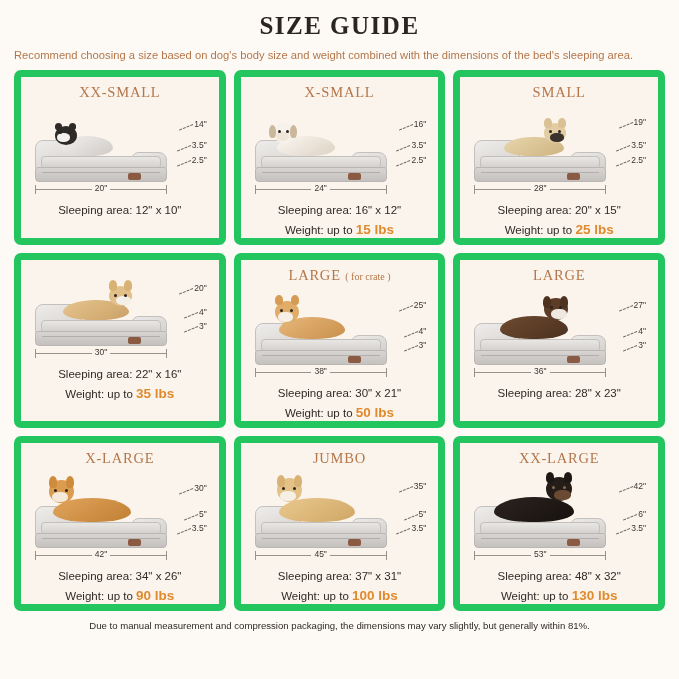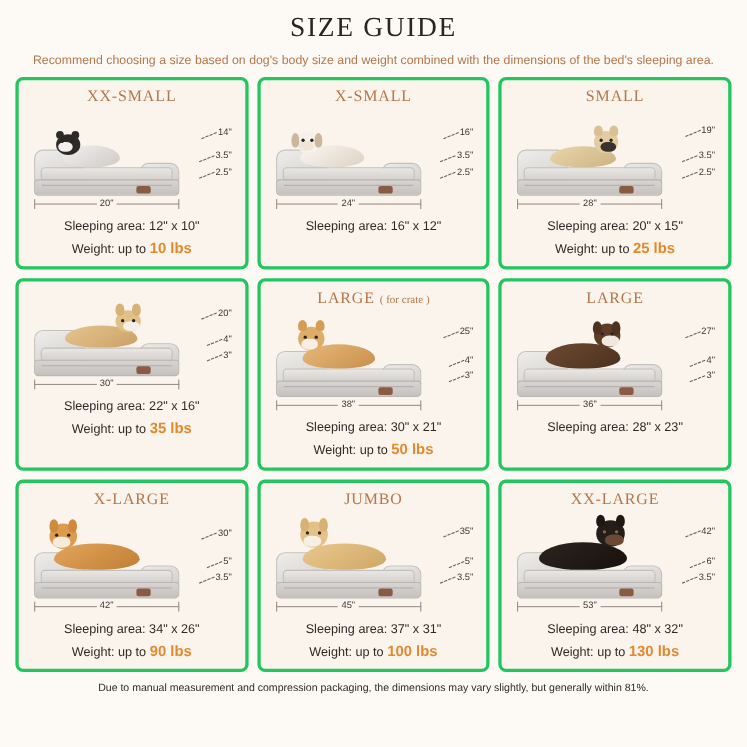--- a/index.html
+++ b/index.html
@@ -16,38 +16,38 @@
     background: #fdfaf6;
     padding: 0 14px;
   }
   .title {
     text-align: center;
     font-family: "Liberation Serif", serif;
     font-size: 25px;
     letter-spacing: 1.5px;
     color: #2a2522;
     padding-top: 12px;
-    font-weight: 400;
+    font-weight: 700;
   }
   .subtitle {
-    text-align: center;
+    text-align: left;
     font-size: 11.2px;
     color: #b4764a;
     margin-top: 9px;
     margin-bottom: 9px;
     letter-spacing: 0.02px;
   }
   .grid {
     display: grid;
     grid-template-columns: repeat(3, 1fr);
     gap: 8px 8px;
   }
   .card {
     background: #fbf4ec;
-    border: 3px solid #22c55e;
+    border: 7px solid #22c55e;
     border-radius: 7px;
     padding: 7px 8px 9px 8px;
     height: 175px;
     position: relative;
     overflow: hidden;
   }
   .card-title {
     text-align: center;
     font-family: "Liberation Serif", serif;
     font-size: 14.5px;
@@ -260,25 +260,20 @@
           <span class="cap-l"></span>
           <span class="cap-r"></span>
           <span class="val">20"</span>
         </div>
       </div>
       <div class="specs">
         <div>
           <span>Sleeping area:</span>
           <span>12" x 10"</span>
         </div>
-        <div>
-          <span>Weight:</span>
-          <span>up to</span>
-          <span class="big">10 lbs</span>
-        </div>
       </div>
     </div>
 
     <div class="card">
       <div class="card-title">
         <span>X-SMALL</span>
         <span class="sub"></span>
       </div>
       <div class="figure">
         <div class="bed">
@@ -314,20 +309,25 @@
           <span class="cap-l"></span>
           <span class="cap-r"></span>
           <span class="val">24"</span>
         </div>
       </div>
       <div class="specs">
         <div>
           <span>Sleeping area:</span>
           <span>16" x 12"</span>
         </div>
+        <div>
+          <span>Weight:</span>
+          <span>up to</span>
+          <span class="big">15 lbs</span>
+        </div>
       </div>
     </div>
 
     <div class="card">
       <div class="card-title">
         <span>SMALL</span>
         <span class="sub"></span>
       </div>
       <div class="figure">
         <div class="bed">

